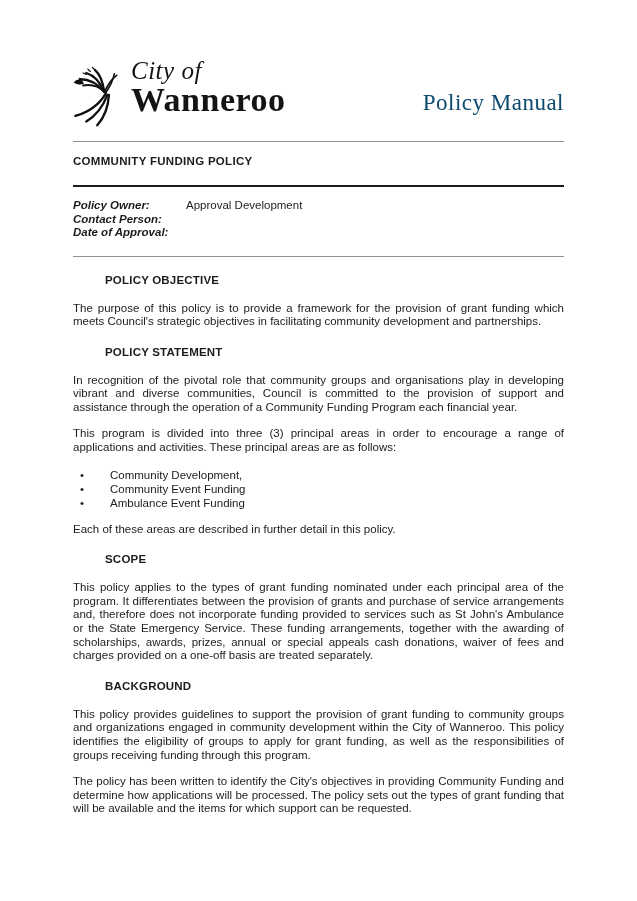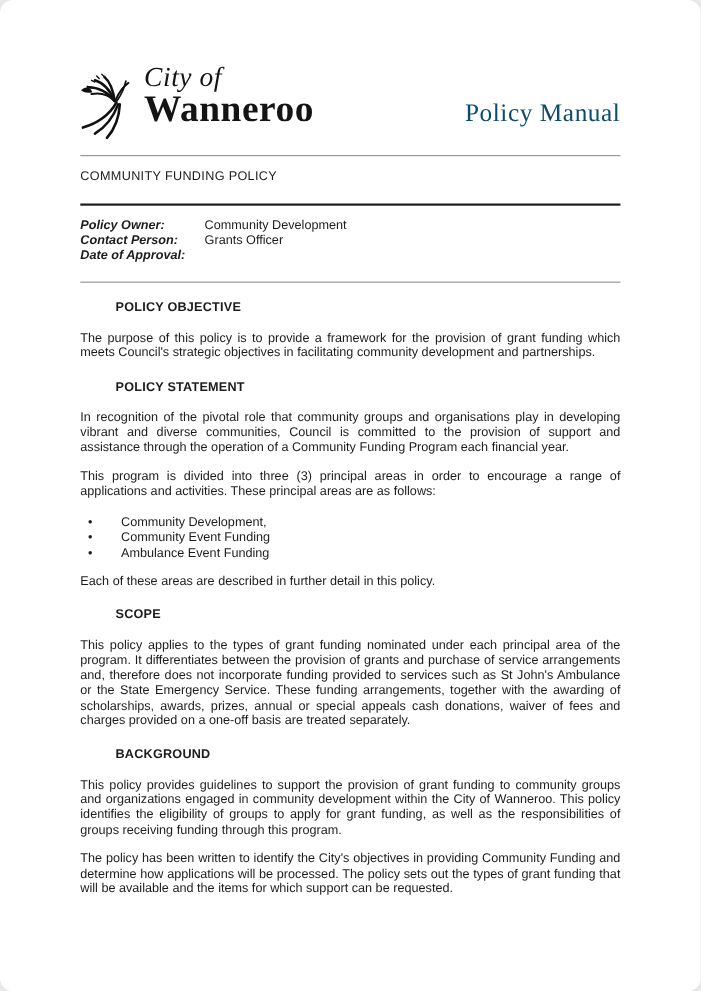--- a/index.html
+++ b/index.html
@@ -5,21 +5,20 @@
   html, body { margin: 0; padding: 0; background: #e8e8e8; }
   .page {
     position: relative;
     width: 637px;
     height: 901px;
     margin: 0 auto;
     background: #ffffff;
     font-family: "Liberation Sans", "DejaVu Sans", sans-serif;
     color: #1c1c1c;
     overflow: hidden;
-    border-radius: 12px;
   }
   .content {
     position: absolute;
     left: 73px;
     right: 73px;
     top: 0;
   }
   
   .header {
     margin-top: 58px;
@@ -39,21 +38,21 @@
     letter-spacing: 0.5px;
     color: #0c4a6e;
     margin-top: 32px;
   }
   
   .rule-gray  { border: 0; border-top: 1px solid #8f8f8f; margin: 9px 0 0 0; }
   .rule-black { border: 0; border-top: 2px solid #1c1c1c; margin: 0; }
   
   .doc-title {
     font-size: 11.5px;
-    font-weight: normal;
+    font-weight: bold;
     letter-spacing: 0.3px;
     margin: 13px 0 18px 0;
   }
   
   .meta { margin: 12px 0 16px 0; }
   .meta-row { display: flex; line-height: 13.5px; font-size: 11.5px; }
   .meta-label { width: 113px; font-weight: bold; font-style: italic; flex: 0 0 113px; }
   .meta-value { flex: 1; }
   
   .body-text { margin-top: 12px; }
@@ -109,25 +108,24 @@
 
     <hr class="rule-gray">
 
     <div class="doc-title">COMMUNITY FUNDING POLICY</div>
 
     <hr class="rule-black">
 
     <div class="meta">
       <div class="meta-row">
         <span class="meta-label">Policy Owner:</span>
-        <span class="meta-value">Community Development</span>
+        <span class="meta-value">Approval Development</span>
       </div>
       <div class="meta-row">
         <span class="meta-label">Contact Person:</span>
-        <span class="meta-value">Grants Officer</span>
       </div>
       <div class="meta-row">
         <span class="meta-label">Date of Approval:</span>
         <span class="meta-value"></span>
       </div>
     </div>
 
     <hr class="rule-gray">
 
     <div class="body-text">

